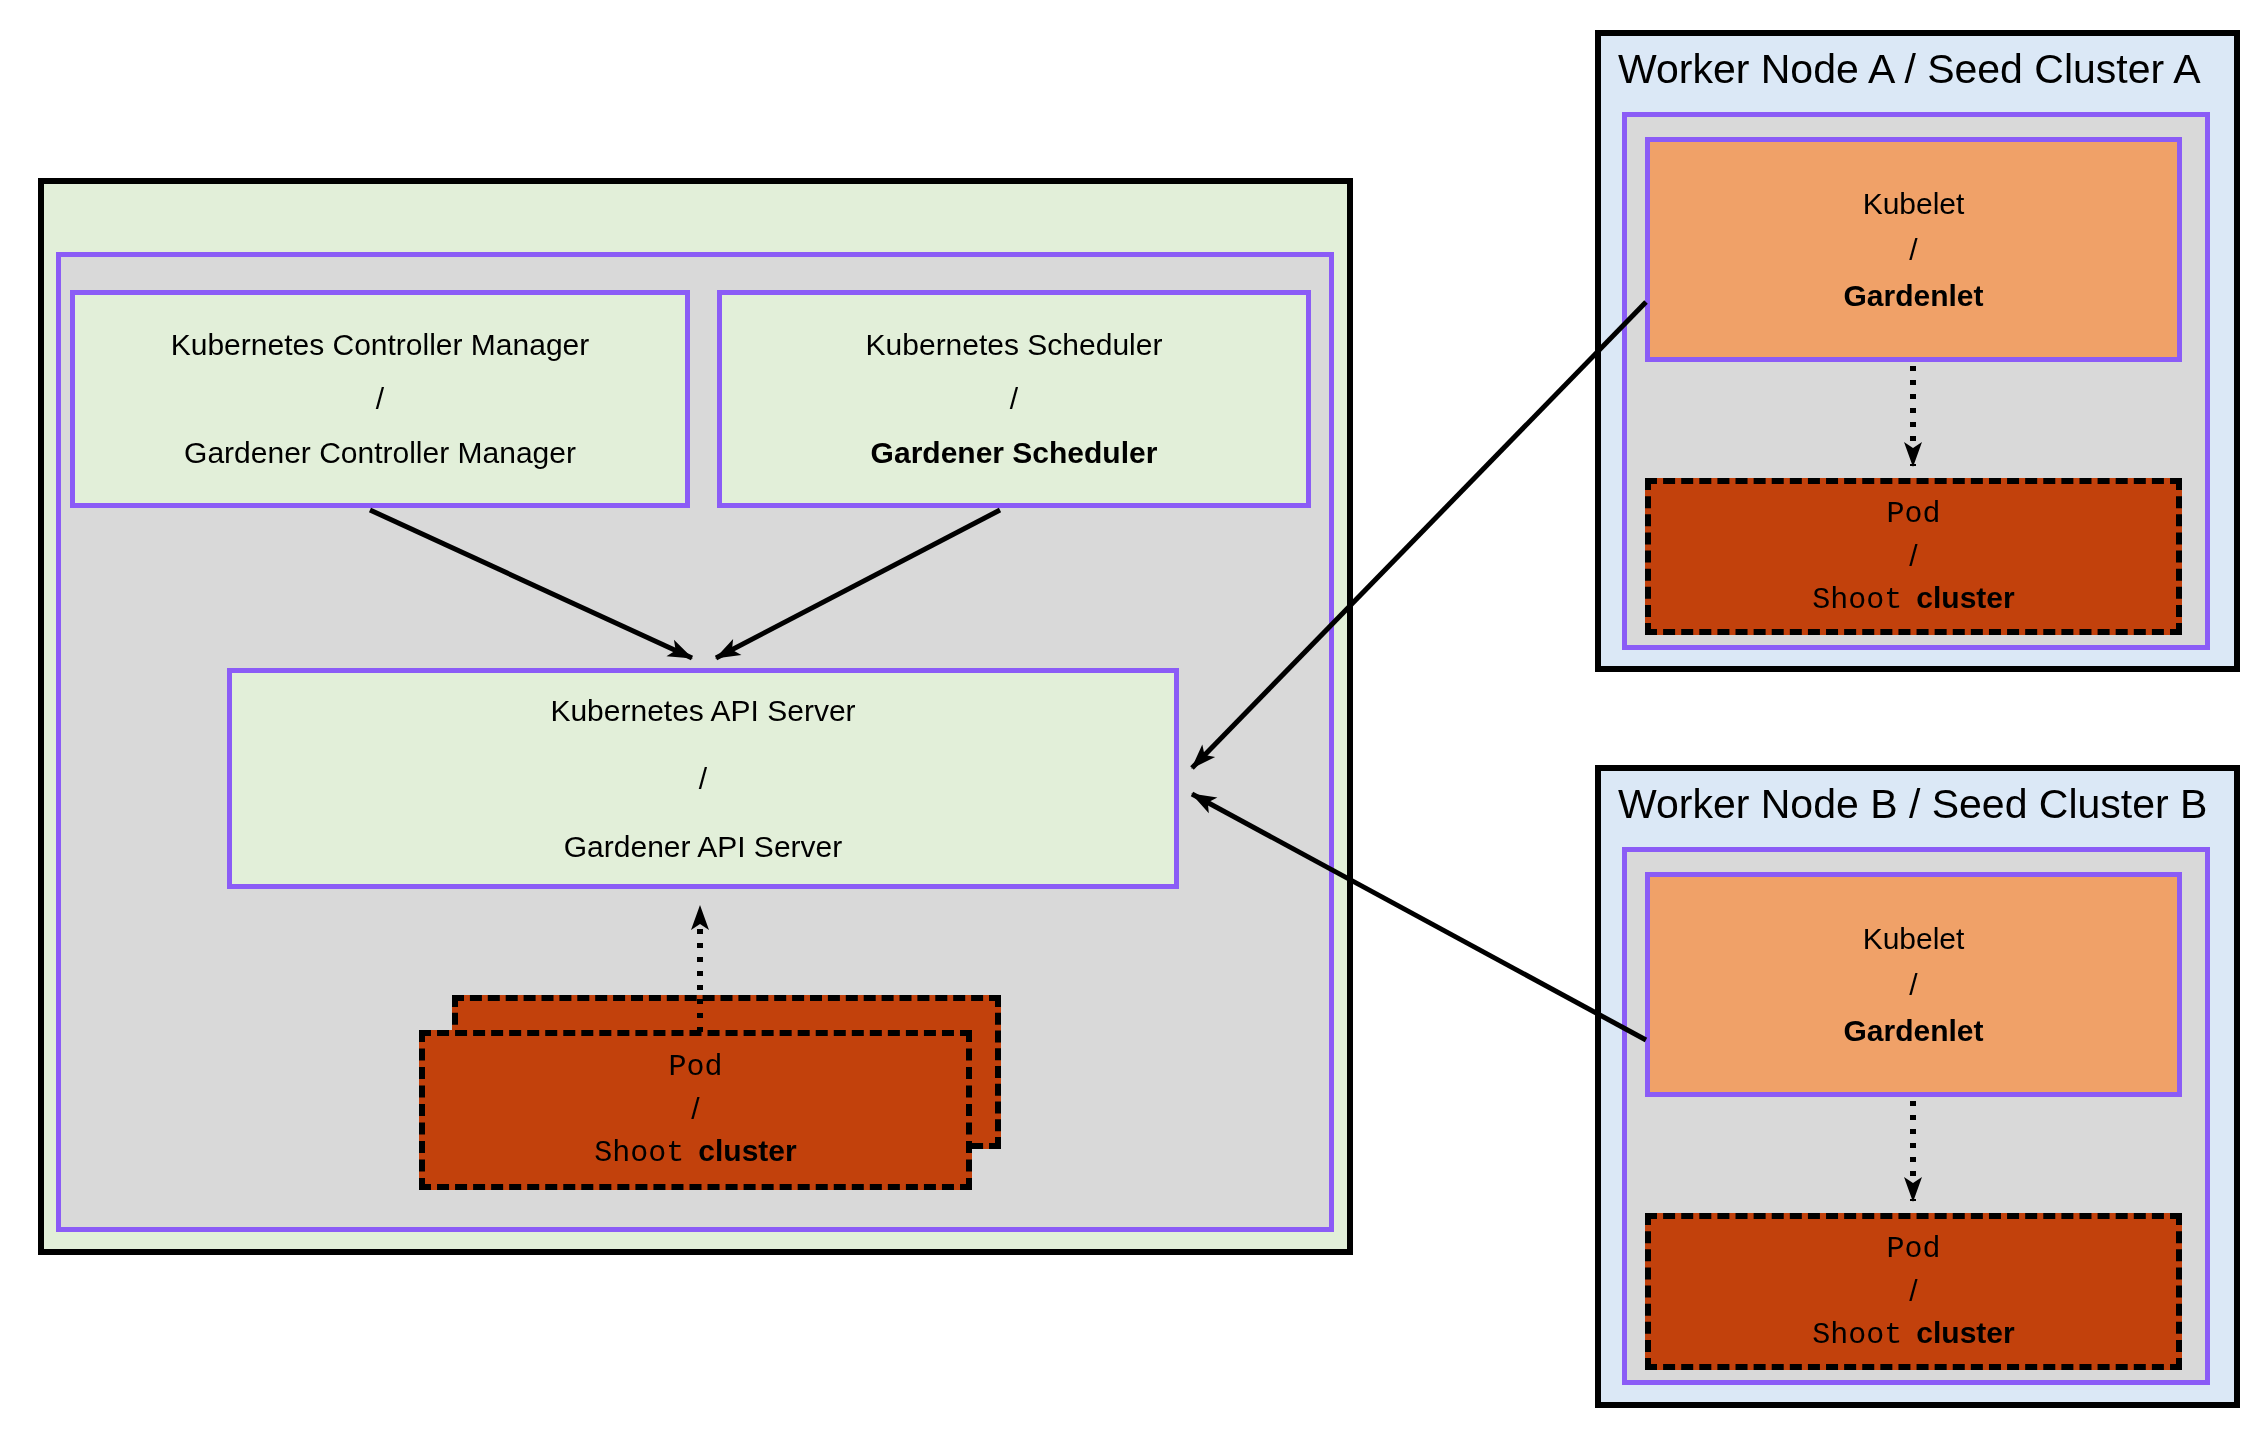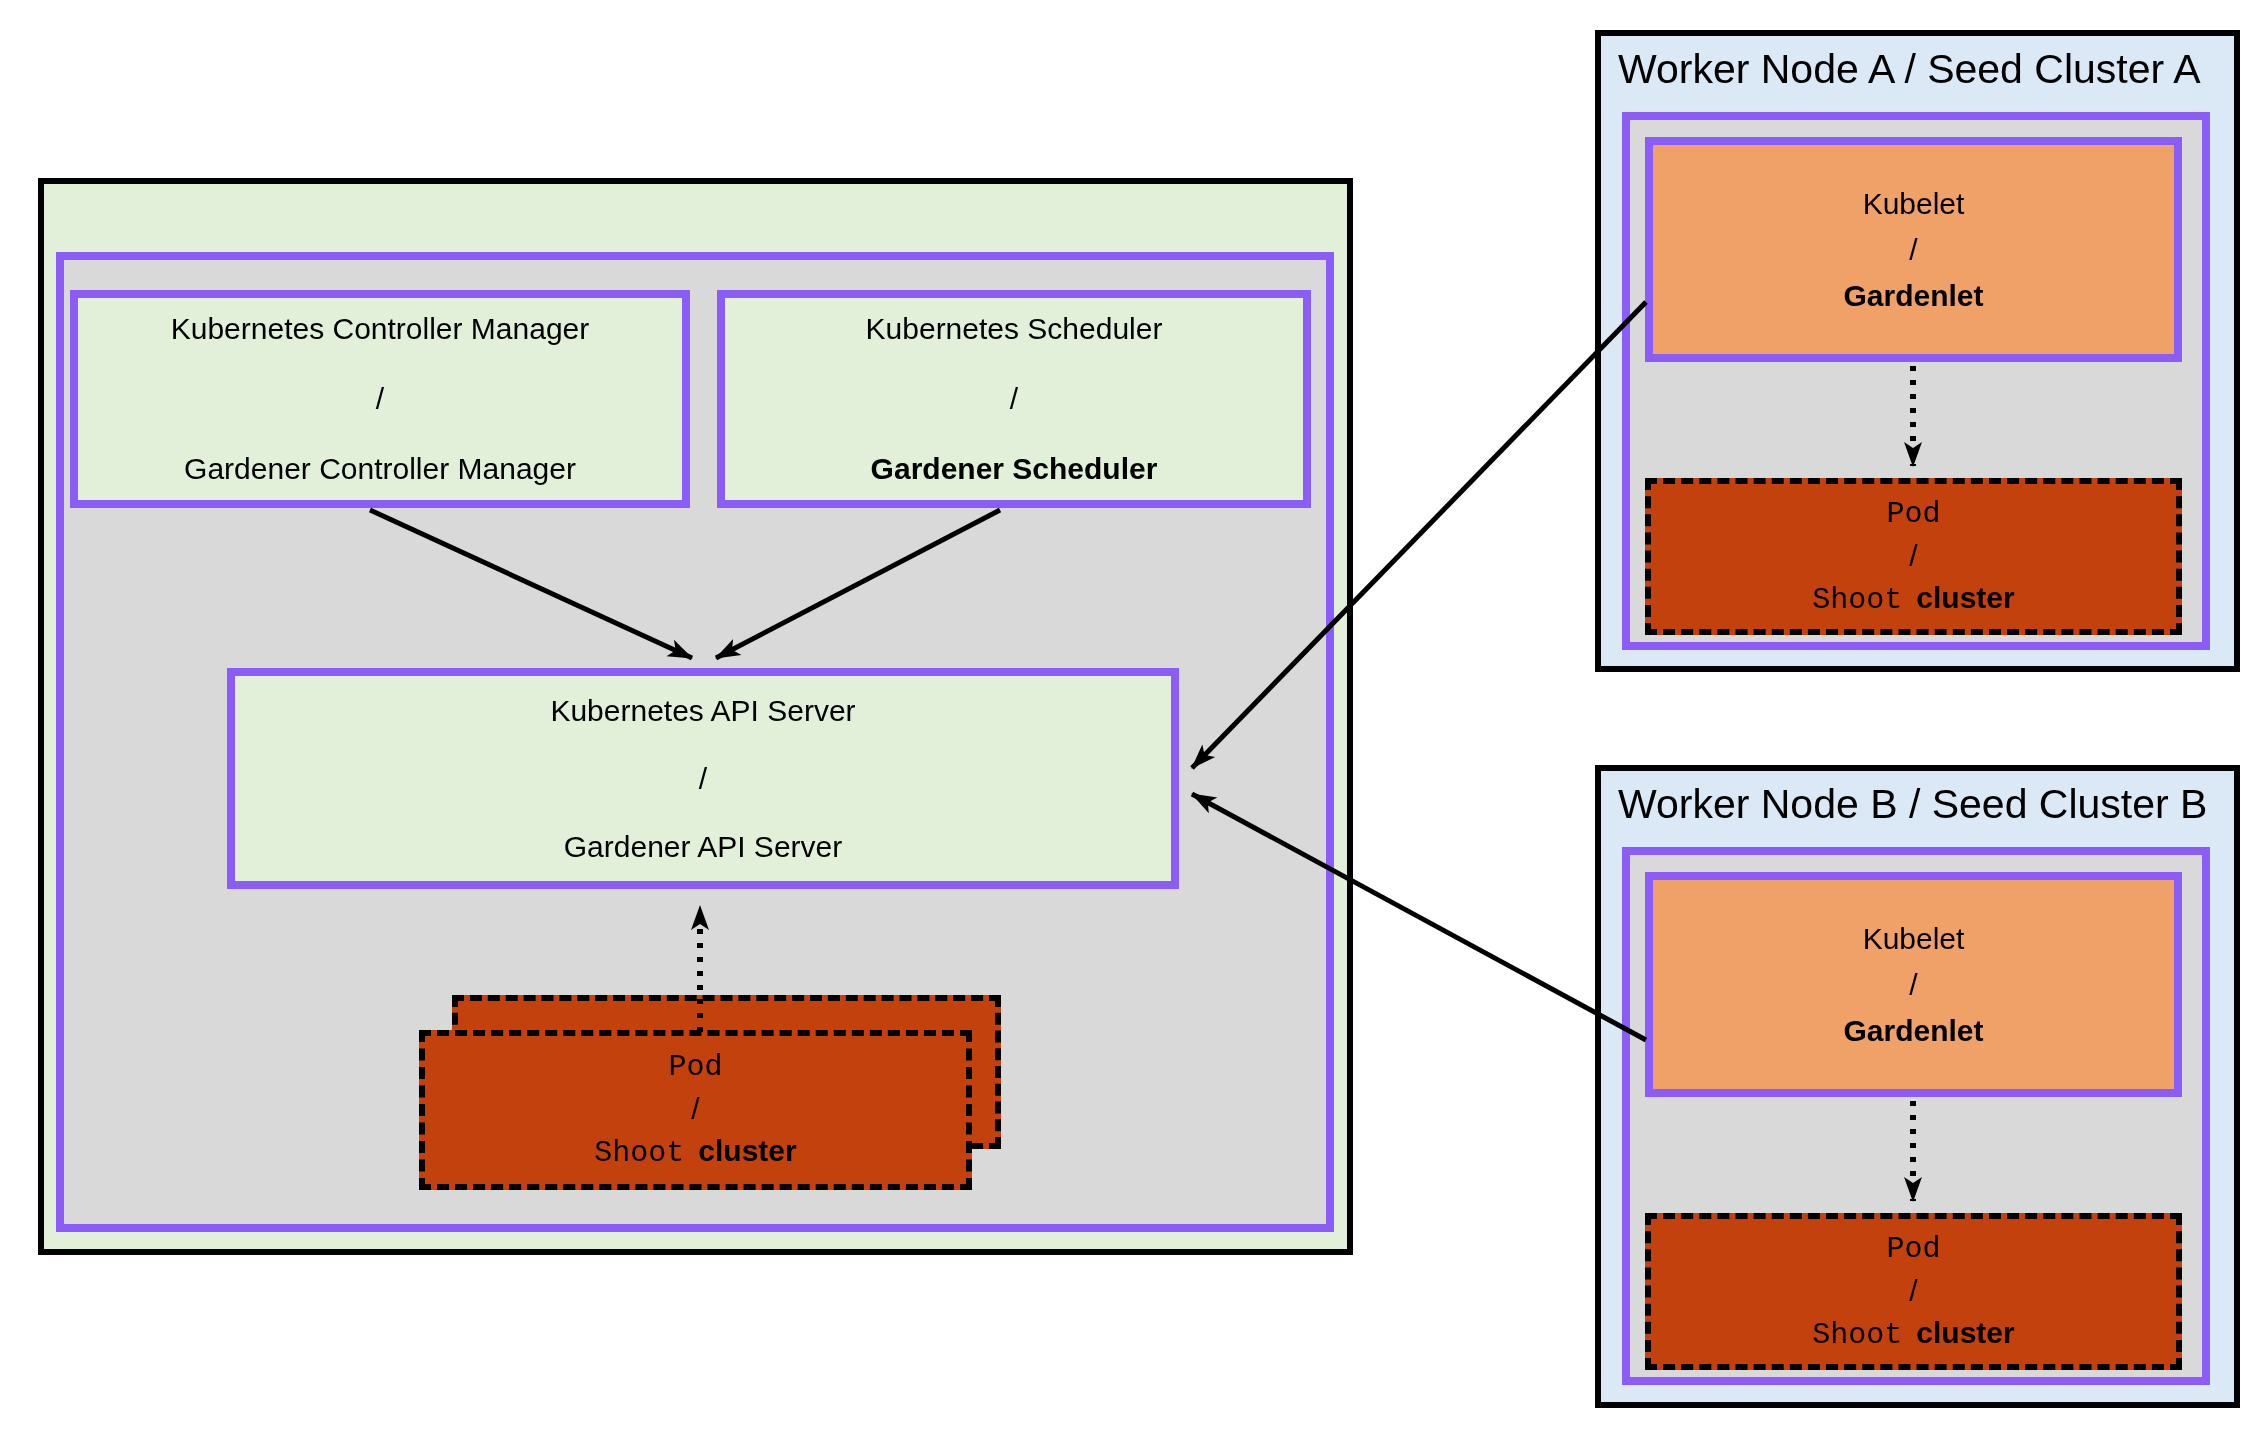--- a/index.html
+++ b/index.html
@@ -1,29 +1,29 @@
 <!DOCTYPE html>
 <html><head>
 <meta charset="utf-8">
 <style>
   html,body{margin:0;padding:0;background:#ffffff;}
   #canvas{position:relative;width:2266px;height:1434px;background:#ffffff;overflow:hidden;
           font-family:"Liberation Sans",sans-serif;color:#000;}
   .abs{position:absolute;box-sizing:border-box;}
-  .solid-border{border:8px solid #8b5cf6;}
+  .solid-border{border:5px solid #8b5cf6;}
   .thick-border{border:6px solid #000;}
   .dashed-border{border:6px dashed #000;}
   .green{background:#e2efd9;}
   .gray{background:#d9d9d9;}
   .blue{background:#dbe8f6;}
   .orange{background:#f0a168;}
   .peach{background:#c2410c;}
   .label{display:flex;flex-direction:column;align-items:center;justify-content:center;
          height:100%;text-align:center;font-size:30px;line-height:1.2;}
-  .gap26{gap:34px;}
+  .gap26{gap:18px;}
   .gap20{gap:32px;}
   .gap10{gap:10px;}
   .gap6{gap:6px;}
   .bold{font-weight:bold;}
   .mono{font-family:"Liberation Mono",monospace;font-size:30px;}
   .sans-heavy{font-family:"Liberation Sans",sans-serif;font-weight:600;margin-left:14px;}
   .title{position:absolute;font-size:41px;white-space:nowrap;font-weight:400;}
   svg.overlay{position:absolute;left:0;top:0;pointer-events:none;}
   svg .arrow{stroke:#000;stroke-width:5;fill:none;}
   svg .dotted{stroke:#000;stroke-width:6;fill:none;stroke-dasharray:5 9;}

